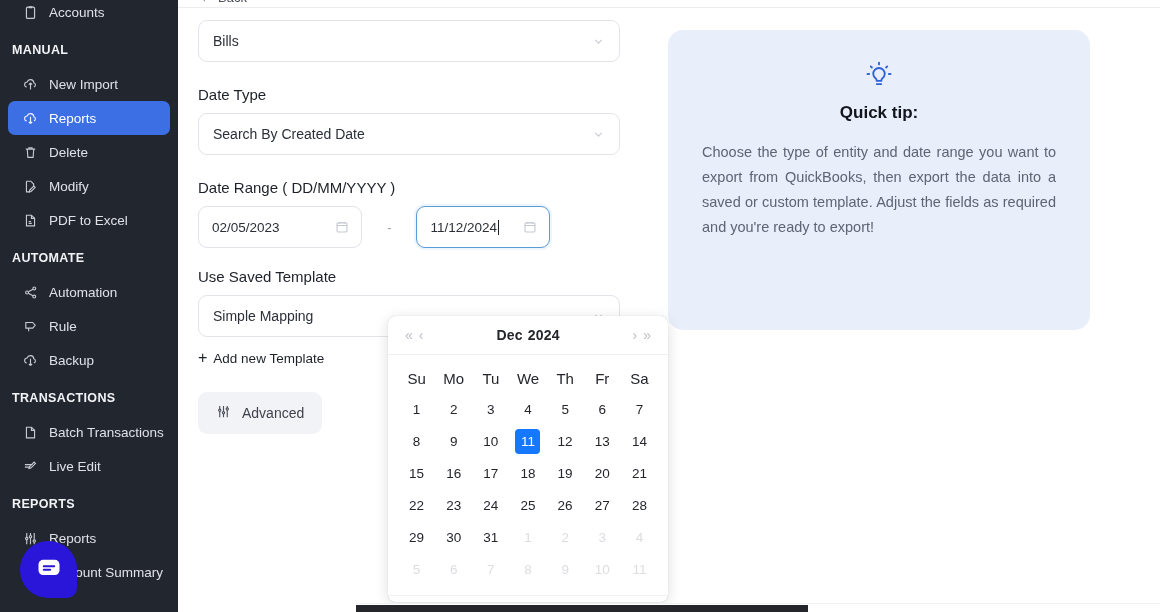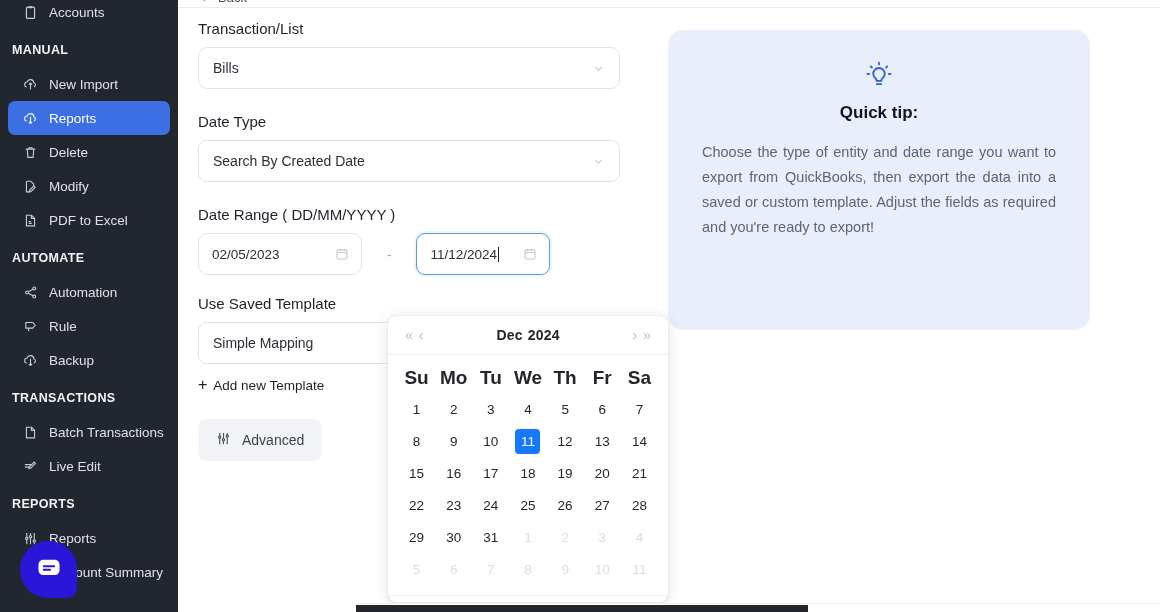--- a/index.html
+++ b/index.html
@@ -247,21 +247,21 @@
     row-gap: 0;
   }
   .cal-grid div {
     height: 32px;
     display: flex;
     align-items: center;
     justify-content: center;
     font-size: 13.5px;
     color: #24262c;
   }
-  .cal-grid .dow { color: #24262c; font-size: 19px; height: 30px; font-weight: bold;}
+  .cal-grid .dow { color: #24262c; font-size: 15px; height: 30px;}
   .cal-grid .day { cursor: pointer; }
   .cal-grid .muted { color: #dcdde1; }
   .cal-grid .sel {
     position: relative;
     color: #fff;
   }
   .cal-grid .sel::before {
     content:"";
     position:absolute;
     width: 25px; height: 25px;
@@ -508,21 +508,20 @@
 
     <div class="topline">
       <div class="back-clip">
         <span>←</span>
         <span>Back</span>
       </div>
     </div>
 
     <div class="form-col">
 
-      <div class="field-label">Transaction/List</div>
       <div class="select-box">
         <span>Bills</span>
         <span class="chev">
           <svg width="13" height="13" viewBox="0 0 24 24" fill="none" stroke="currentColor" stroke-width="2.2">
               <path d="M6 9l6 6 6-6"></path>
             </svg>
         </span>
       </div>
 
       <div class="gap24"></div>

